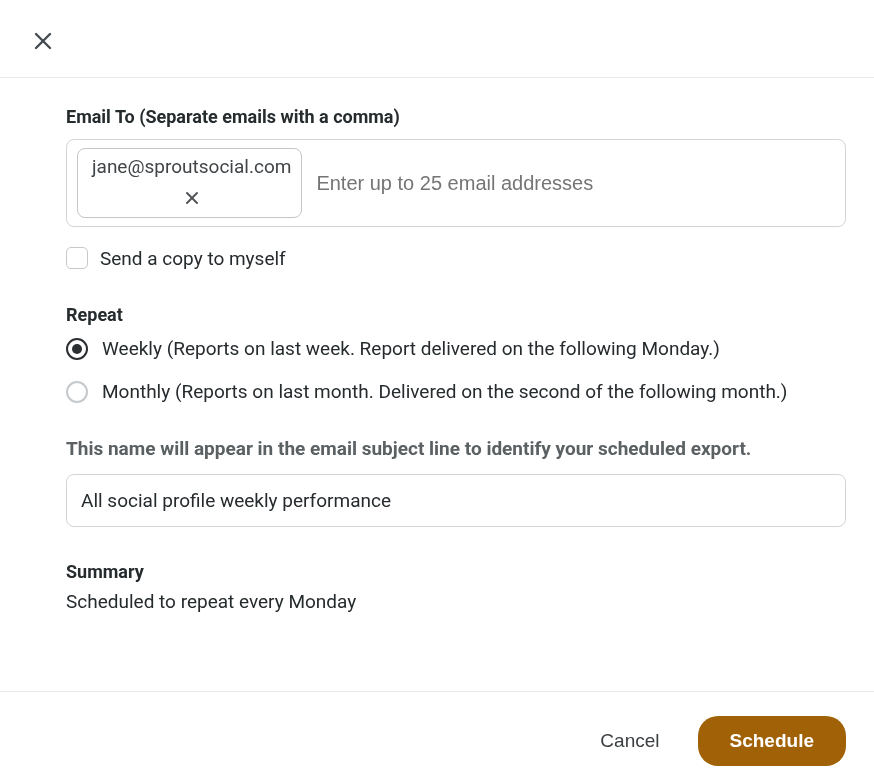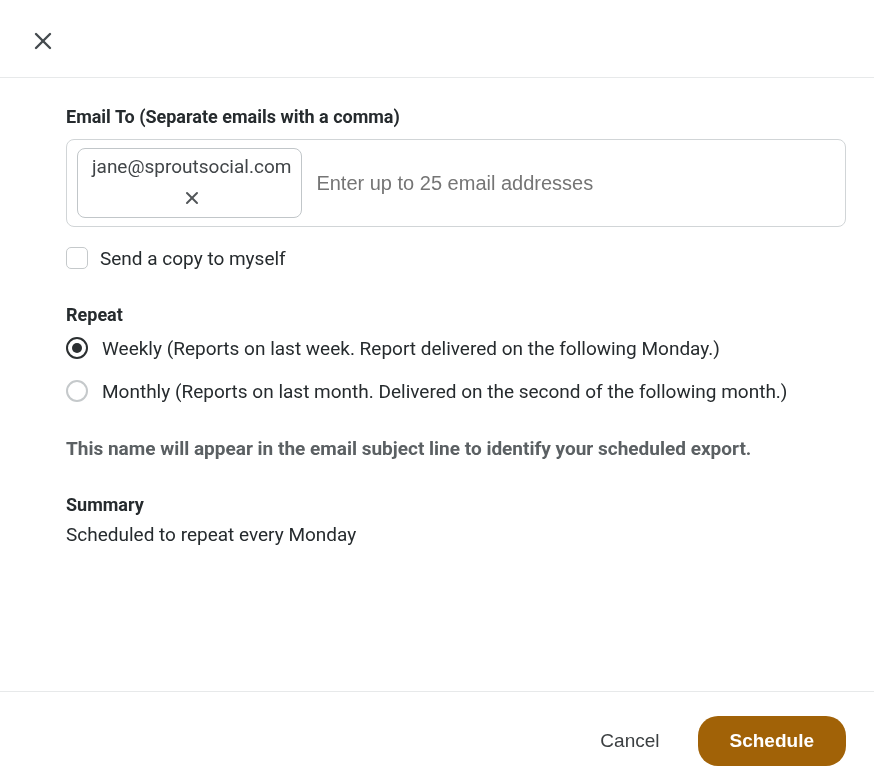--- a/index.html
+++ b/index.html
@@ -111,21 +111,21 @@
     }
     .checkbox-label {
       font-size: 19px;
       color: #262b2e;
     }
     .section {
       margin-top: 34px;
     }
     .radio-row {
       display: flex;
-      align-items: flex-start;
+      align-items: center;
       gap: 14px;
       margin-bottom: 20px;
     }
     .radio {
       width: 22px;
       height: 22px;
       border-radius: 50%;
       background: #fff;
       display: flex;
       align-items: center;
@@ -245,20 +245,21 @@
       <span class="radio-label">Weekly (Reports on last week. Report delivered on the following Monday.)</span>
     </div>
     <div class="radio-row" style="margin-bottom:0;">
       <div class="radio unselected"></div>
       <span class="radio-label">Monthly (Reports on last month. Delivered on the second of the following month.)</span>
     </div>
   </div>
 
   <div class="section">
     <div class="helper-text">This name will appear in the email subject line to identify your scheduled export.</div>
+    <input type="text" class="text-input" value="All social profile weekly performance" style="">
   </div>
 
   <div class="section">
     <label class="label" style="margin-bottom:4px;">Summary</label>
     <div class="summary-text">Scheduled to repeat every Monday</div>
   </div>
 
 </div>
 
 <div class="footer">

